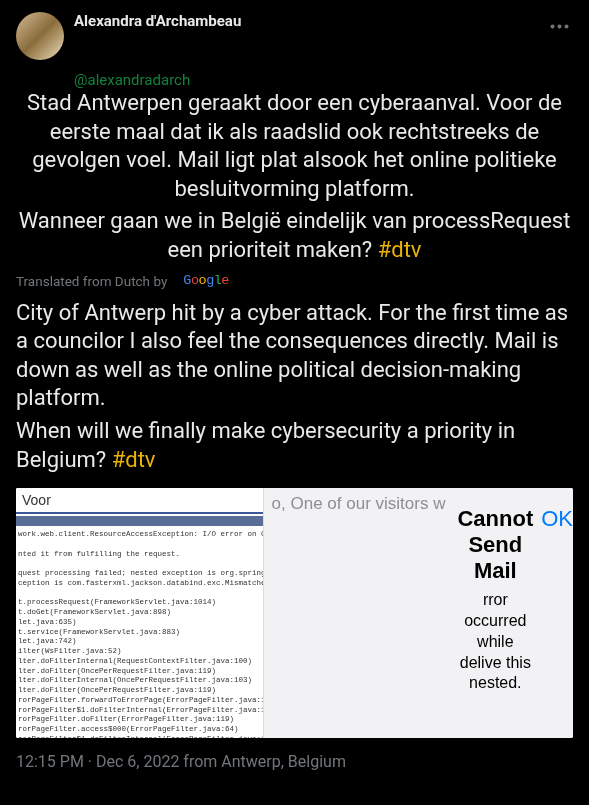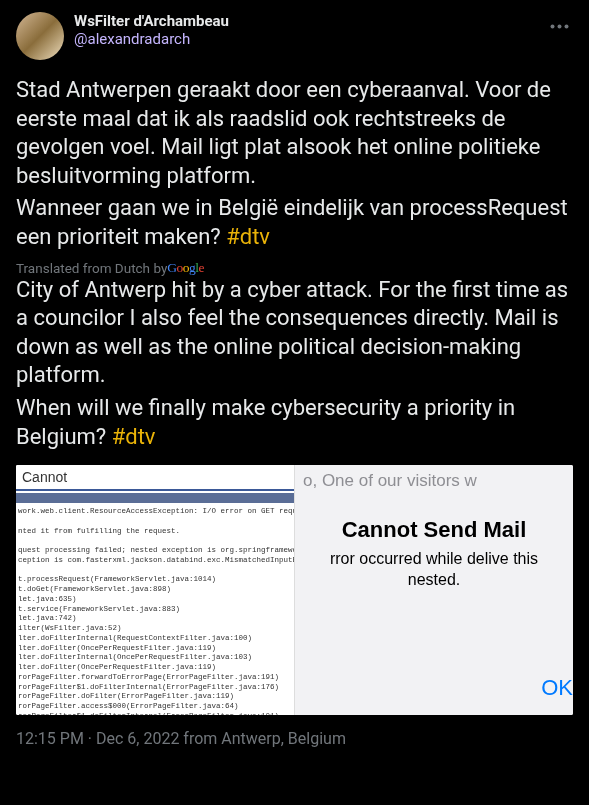--- a/index.html
+++ b/index.html
@@ -11,67 +11,67 @@
     padding: 12px 16px;
   }
   .tweet-header { display: flex; align-items: flex-start; gap: 10px; }
   .avatar {
     width: 48px; height: 48px; border-radius: 50%;
     background: linear-gradient(135deg, #d4b896 0%, #8a6d3b 50%, #f0e0c0 100%);
     flex-shrink: 0;
   }
   .user-info { flex: 1; display: flex; flex-direction: column; line-height: 1.2; }
   .display-name { font-weight: 700; font-size: 15px; color: #e7e9ea; }
-  .handle { color: #c4b5fd; font-size: 15px; }
+  .handle { color: #15803d; font-size: 15px; margin-top: 41px; }
   .more-icon { color: #71767b; font-size: 18px; padding: 0 4px; cursor: pointer; }
-  .tweet-body { margin-top: 16px; font-size: 22px; line-height: 1.3; color: #e7e9ea; }
+  .tweet-body { margin-top: 0; font-size: 22px; line-height: 1.3; color: #e7e9ea; text-align: center; }
   .tweet-body p { margin-bottom: 4px; }
   .hashtag { color: #eab308; }
   .translated-note {
-    color: #71767b; font-size: 13.5px; margin-top: 8px; display: flex; align-items: center; gap: 0;
+    color: #71767b; font-size: 13.5px; margin-top: 8px; display: flex; align-items: center; gap: 16px;
   }
-  .google-logo-text { font-family: Liberation Serif, serif; font-weight: 500; letter-spacing: -0.5px; }
+  .google-logo-text { font-family: Liberation Mono, monospace; font-weight: 500; letter-spacing: -0.5px; }
   .google-logo-text span:nth-child(1){color:#4285F4}
   .google-logo-text span:nth-child(2){color:#EA4335}
   .google-logo-text span:nth-child(3){color:#FBBC05}
   .google-logo-text span:nth-child(4){color:#4285F4}
   .google-logo-text span:nth-child(5){color:#34A853}
   .google-logo-text span:nth-child(6){color:#EA4335}
-  .translation { font-size: 22px; line-height: 1.3; color: #e7e9ea; }
+  .translation { margin-top: 10px; font-size: 22px; line-height: 1.3; color: #e7e9ea; }
   .translation p { margin-bottom: 4px; }
   .media { margin-top: 14px; display: flex; width: 100%; height: 250px; border-radius: 2px; overflow: hidden; background:#fff;}
   .media-left {
     flex: 1; background: #fff; color: #222;
     font-family: "Courier New", monospace; font-size: 8px; overflow: hidden; position:relative;
   }
   .err-title-bar {
     background: #fff; color: #333; font-family: Arial, sans-serif; font-size: 14px; font-weight: 400;
     padding: 4px 6px; border-bottom: 2px solid #3b5998;
   }
   .err-strip { height: 10px; background: #5a6d96; margin-top:2px;}
   .err-body { padding: 4px 2px; color: #333; font-size: 7.5px; line-height: 1.3; white-space: pre; overflow:hidden;}
   .media-right {
-    flex: 1; background: #f2f2f4; color: #000; display: flex; flex-direction: column;
+    flex: 1; background: #f2f2f4; color: #000; display: flex; 
     font-family: -apple-system, "Helvetica Neue", Arial, sans-serif;
     border-left: 1px solid #ddd;
   }
   .ios-top { color:#8e8e93; font-size: 17px; padding: 6px 4px 8px 8px; white-space:nowrap; overflow:hidden;}
   .ios-alert { background:#f2f2f4; text-align:center; padding: 18px 8px 0 8px; flex:1;}
   .ios-alert-title { font-size: 22px; font-weight: 600; color:#000; margin-bottom:6px;}
   .ios-alert-msg { font-size: 16px; color:#000; line-height:1.3;}
   .ios-ok { color:#007aff; font-size:22px; font-weight:400; text-align:right; padding: 18px 0 14px 0;}
   .timestamp { color:#71767b; font-size: 16px; margin-top: 14px;}
 </style>
 </head>
 <body>
 
 <div class="tweet-header">
   <div class="avatar"></div>
   <div class="user-info">
-    <span class="display-name">WsFilter d'Archambeau</span>
+    <span class="display-name">Alexandra d'Archambeau</span>
     <span class="handle">@alexandradarch</span>
   </div>
   <div class="more-icon">
     <svg width="19" height="5" viewBox="0 0 19 5">
         <circle cx="2.5" cy="2.5" r="2" fill="#71767b"></circle>
         <circle cx="9.5" cy="2.5" r="2" fill="#71767b"></circle>
         <circle cx="16.5" cy="2.5" r="2" fill="#71767b"></circle>
       </svg>
   </div>
 </div>
@@ -86,21 +86,21 @@
   <span class="google-logo-text"><span>G</span><span>o</span><span>o</span><span>g</span><span>l</span><span>e</span></span>
 </div>
 
 <div class="translation">
   <p><span>City of Antwerp hit by a cyber attack. For the first time as a councilor I also feel the consequences directly. Mail is down as well as the online political decision-making platform.</span></p>
   <p><span>When will we finally make cybersecurity a priority in Belgium? </span><span class="hashtag">#dtv</span></p>
 </div>
 
 <div class="media">
   <div class="media-left">
-    <div class="err-title-bar">Cannot</div>
+    <div class="err-title-bar">Voor</div>
     <div class="err-strip"></div>
     <div class="err-body">work.web.client.ResourceAccessException: I/O error on GET request for "http://172.20.1
 
 nted it from fulfilling the request.
 
 quest processing failed; nested exception is org.springframework.
 ception is com.fasterxml.jackson.databind.exc.MismatchedInputExce
 
 t.processRequest(FrameworkServlet.java:1014)
 t.doGet(FrameworkServlet.java:898)

